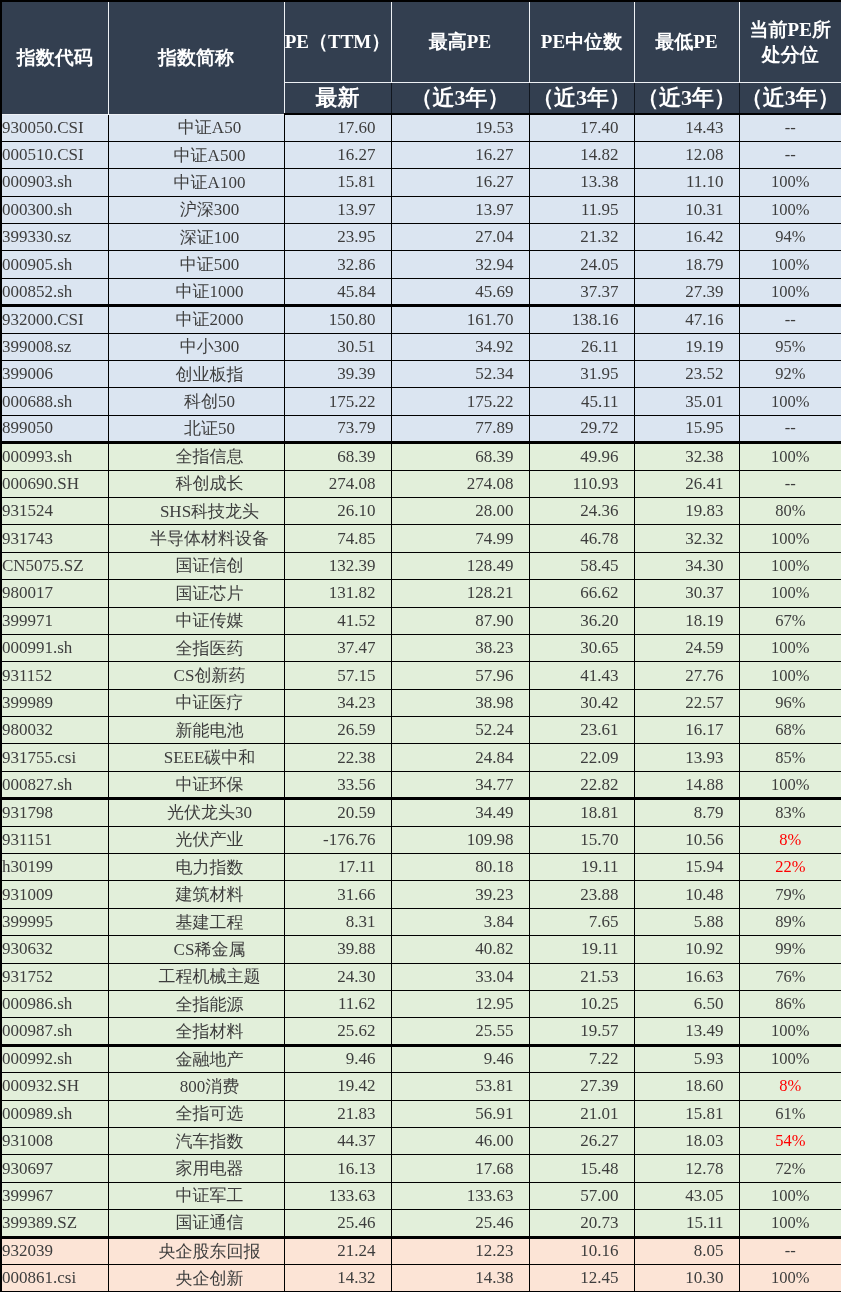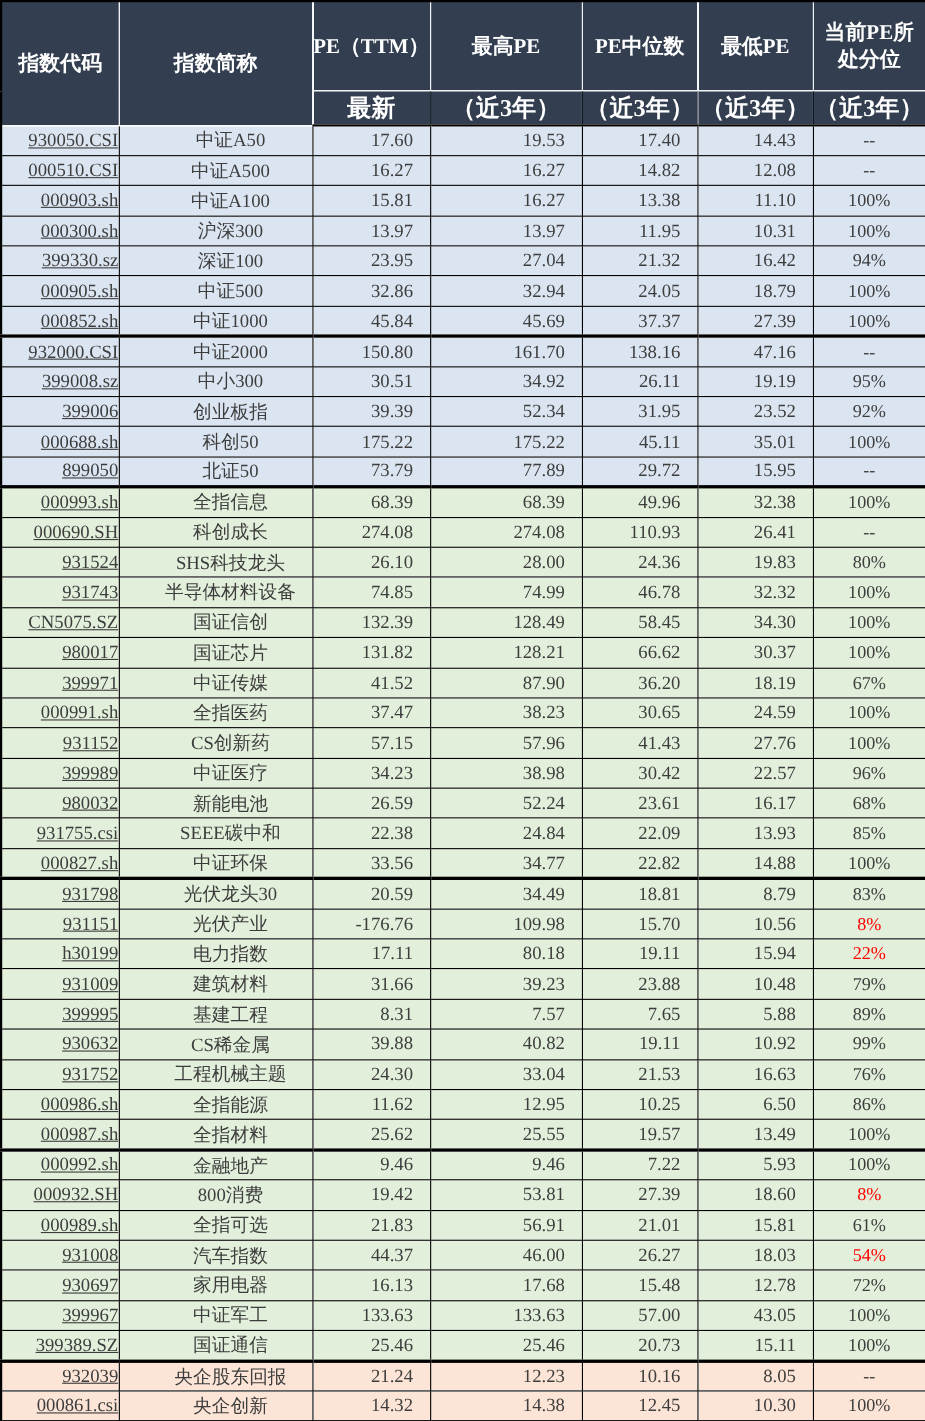--- a/index.html
+++ b/index.html
@@ -74,21 +74,21 @@
     font-size: 17px;
     color: var(--body_text);
     overflow: hidden;
     white-space: nowrap;
     vertical-align: middle;
   }
   tbody tr.thick td { border-bottom-width: 3px; margin-top: 30px; }
   tbody tr.sec-blue  td { background: var(--section_blue); }
   tbody tr.sec-green td { background: var(--section_green); }
   tbody tr.sec-pink  td { background: var(--section_pink); }
-  td.c-code { text-align: right; text-decoration: underline; }
+  td.c-code { text-align: left; }
   td.c-name { text-align: center; padding-left: 27px; }
   td.c-num  { text-align: right; padding-right: 15px; }
   td.c-pct  { text-align: center; font-size: 16.5px; }
   td.red    { color: var(--highlight_red); }
 </style>
 </head>
 <body>
 
 <div class="page">
   <table class="pe-table">
@@ -378,21 +378,21 @@
           <td class="c-num">31.66</td>
           <td class="c-num">39.23</td>
           <td class="c-num">23.88</td>
           <td class="c-num">10.48</td>
           <td class="c-pct">79%</td>
         </tr>
         <tr class="sec-green">
           <td class="c-code">399995</td>
           <td class="c-name">基建工程</td>
           <td class="c-num">8.31</td>
-          <td class="c-num">7.57</td>
+          <td class="c-num">3.84</td>
           <td class="c-num">7.65</td>
           <td class="c-num">5.88</td>
           <td class="c-pct">89%</td>
         </tr>
         <tr class="sec-green">
           <td class="c-code">930632</td>
           <td class="c-name">CS稀金属</td>
           <td class="c-num">39.88</td>
           <td class="c-num">40.82</td>
           <td class="c-num">19.11</td>

